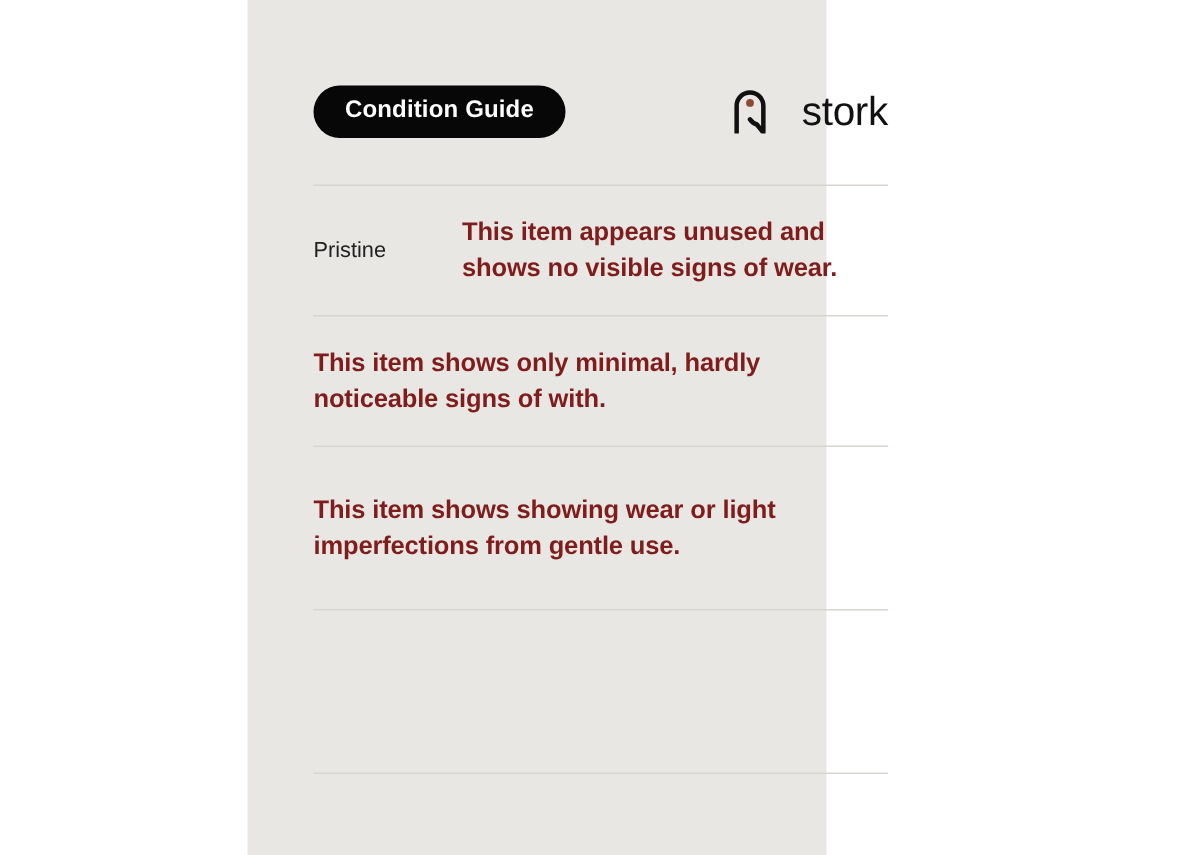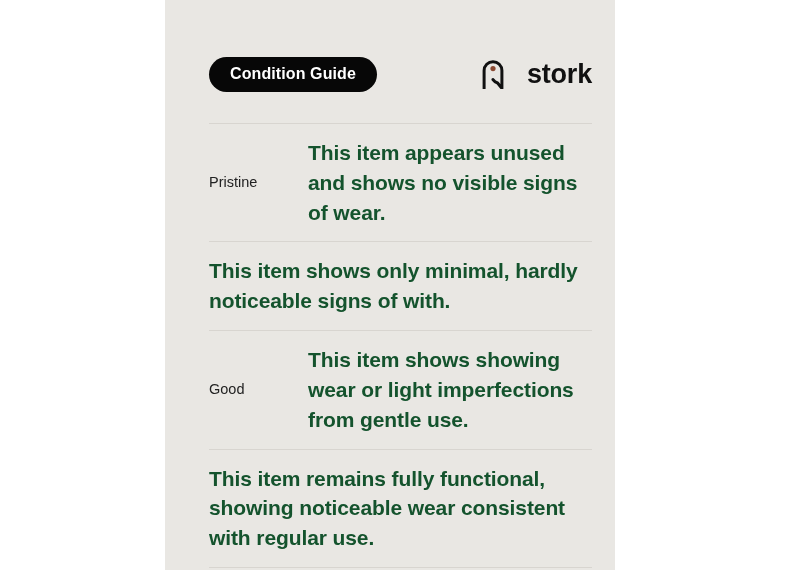--- a/index.html
+++ b/index.html
@@ -19,21 +19,21 @@
     width: 800px;
     height: 570px;
     background: #ffffff;
   }
 
   
   .card {
     position: absolute;
     left: 165px;
     top: 0px;
-    width: 450px;
+    width: 386px;
     height: 570px;
     background: #e9e7e3;
     box-sizing: border-box;
   }
 
   
   .card-header {
     position: absolute;
     left: 44px;          
     top: 56px;
@@ -68,21 +68,21 @@
 
   .brand-mark {
     display: block;
     width: 24px;
     height: 30px;
     flex: none;
   }
 
   .brand-word {
     font-size: 27px;
-    font-weight: 700;
+    font-weight: 400;
     color: #111111;
     letter-spacing: -0.2px;
     line-height: 1;
     margin-left: 15px;
   }
 
   
   .guide {
     position: absolute;
     left: 44px;
@@ -106,23 +106,23 @@
     flex: none;
     width: 99px;
     font-size: 14.5px;
     font-weight: 400;
     color: #222222;
     line-height: 1.3;
   }
 
   .row-desc {
     flex: 1;
-    font-size: 21px;
+    font-size: 17px;
     font-weight: bold;
-    color: #14532d;
+    color: #7f1d1d;
     line-height: 1.42;
     letter-spacing: -0.1px;
     white-space: pre-line;
   }
 
   .row-2line { min-height: 86px; padding: 14px 0; }
   .row-3line { min-height: 108px; padding: 14px 0; }
 </style>
 </head>
 <body>
@@ -156,28 +156,26 @@
 
       <div class="divider"></div>
 
       <div class="row row-2line">
         <div class="row-desc">This item shows only minimal, hardly noticeable signs of with.</div>
       </div>
 
       <div class="divider"></div>
 
       <div class="row row-3line">
-        <div class="row-label">Good</div>
         <div class="row-desc">This item shows showing wear or light imperfections from gentle use.</div>
       </div>
 
       <div class="divider"></div>
 
       <div class="row row-3line">
-        <div class="row-desc">This item remains fully functional, showing noticeable wear consistent with regular use.</div>
       </div>
 
       <div class="divider"></div>
 
     </div>
 
   </div>
 
 </div>
 

